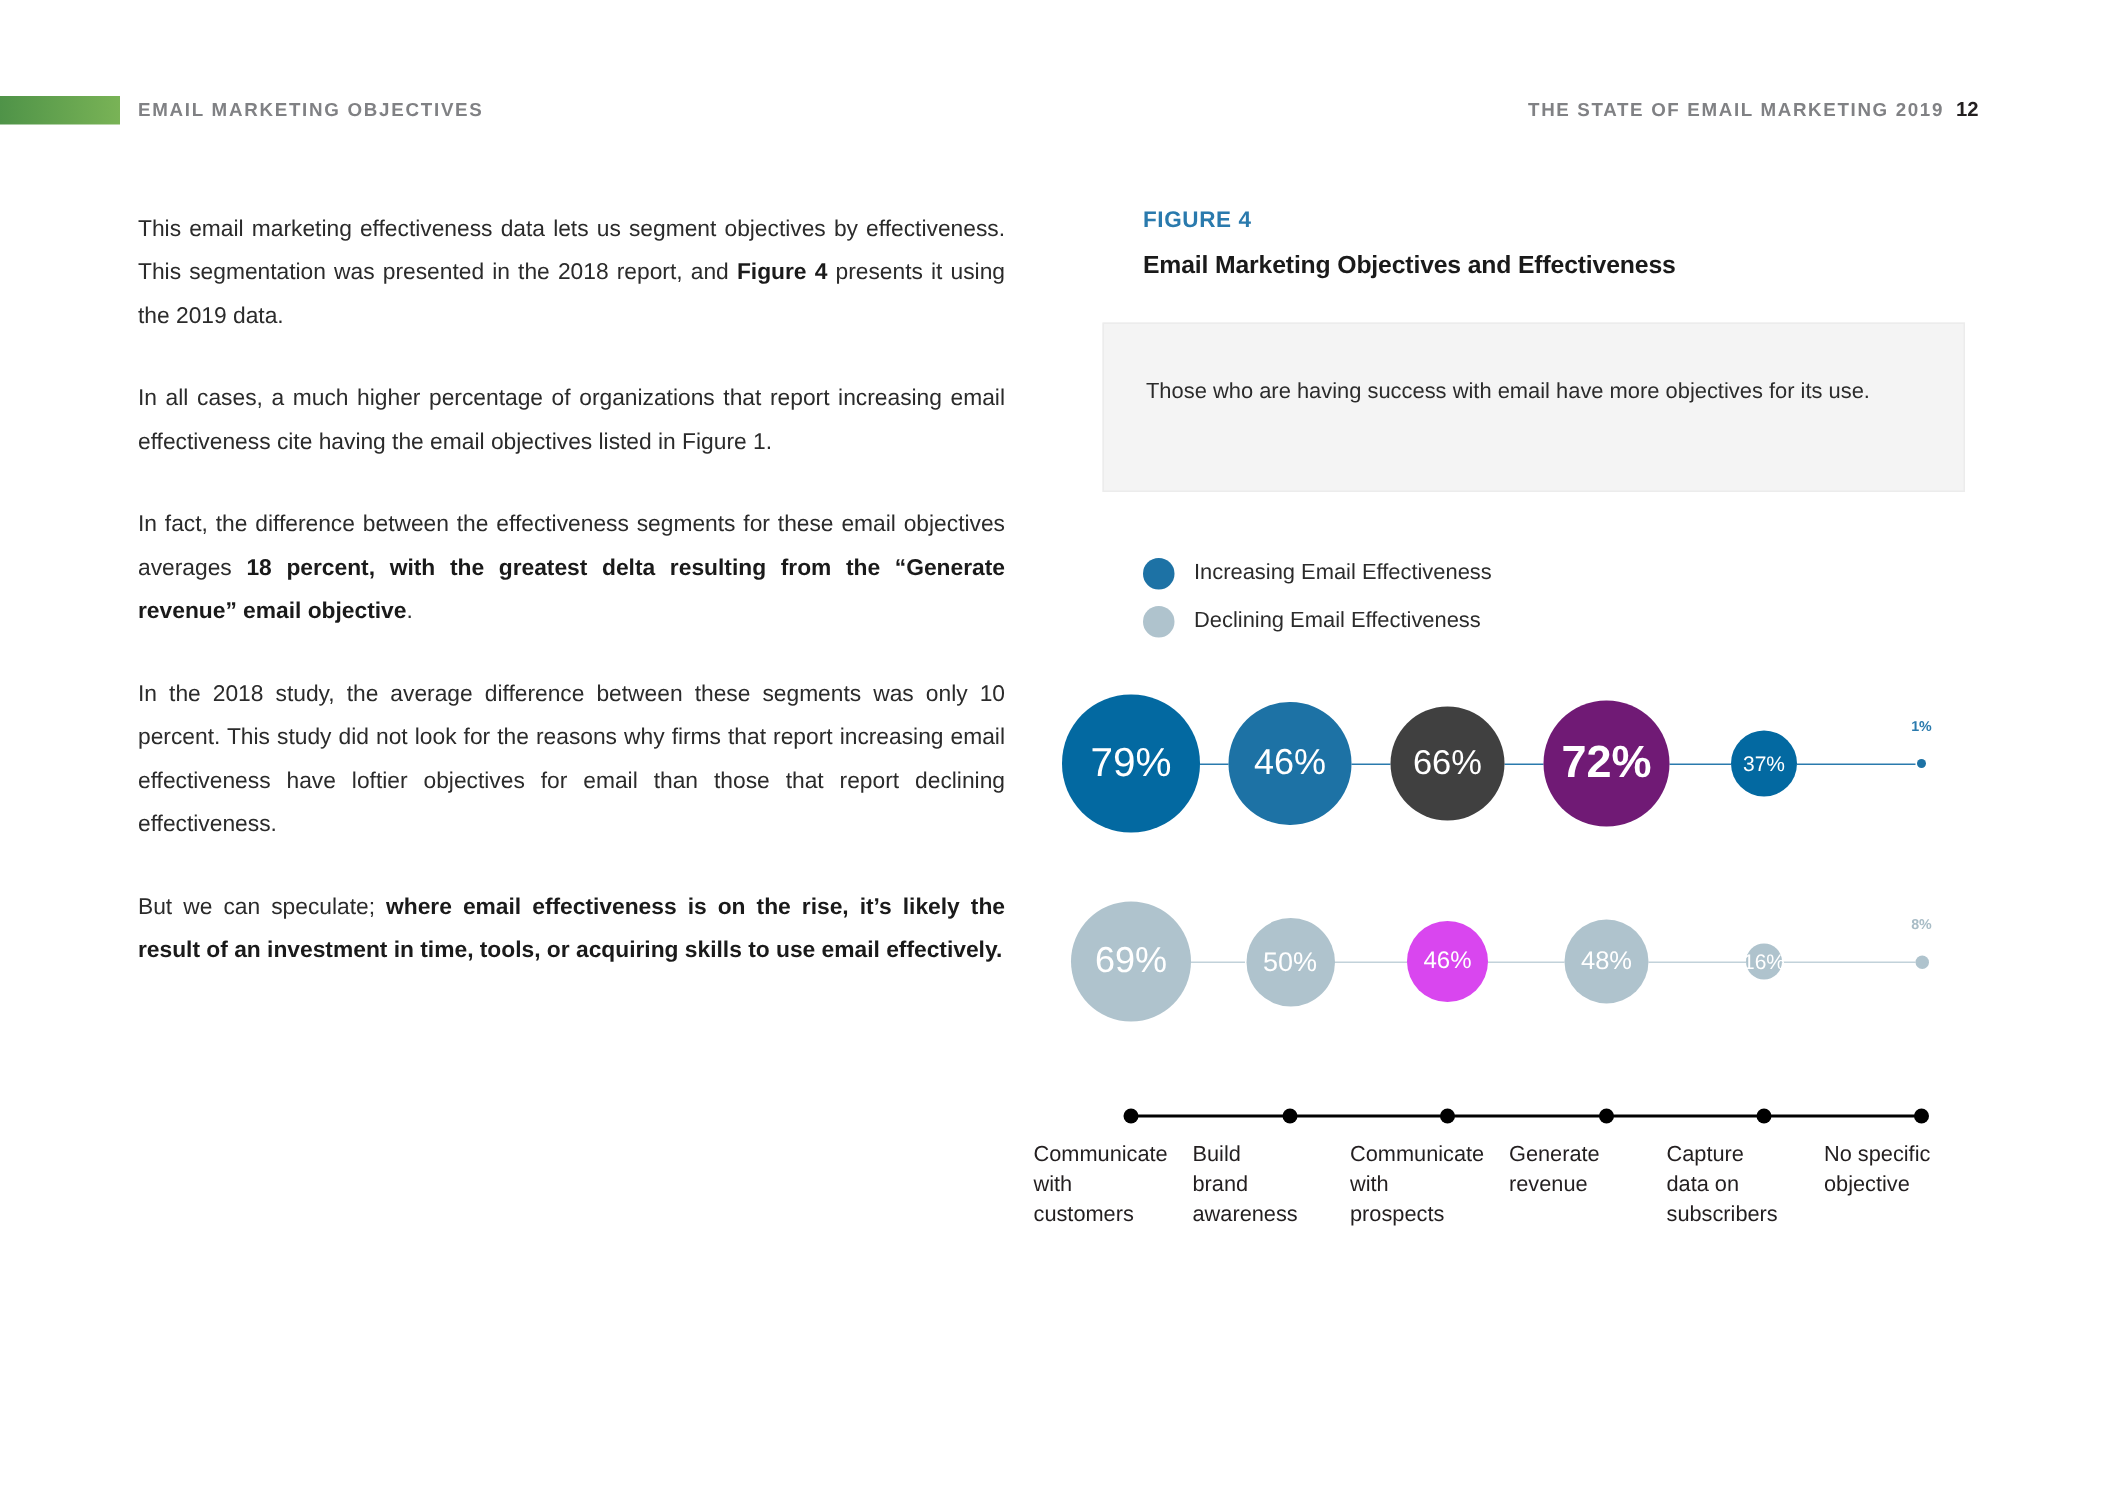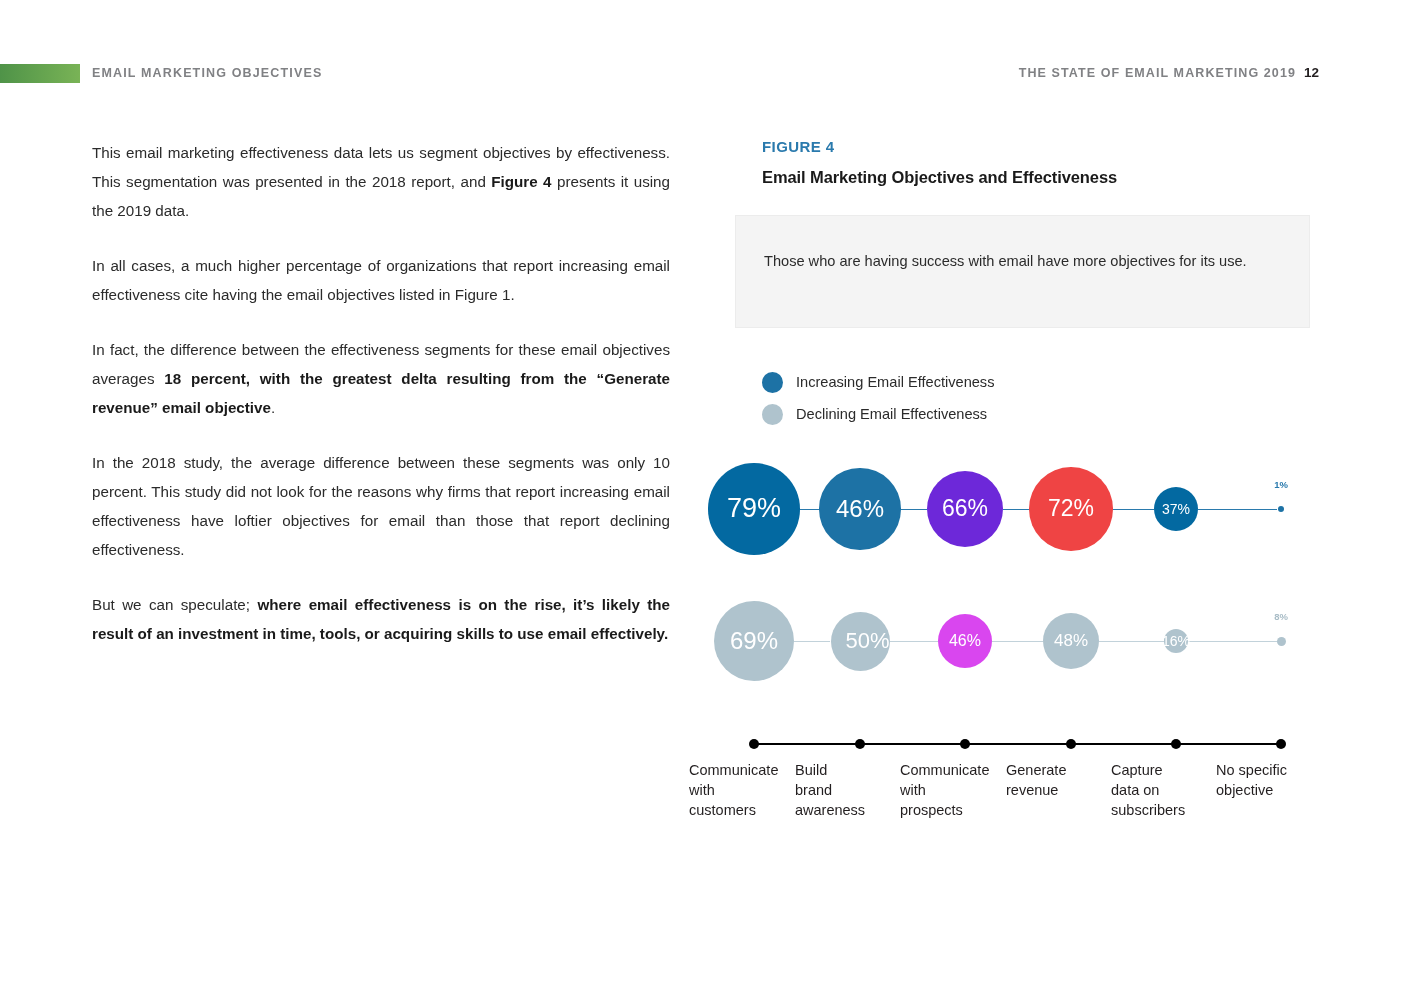--- a/index.html
+++ b/index.html
@@ -168,42 +168,42 @@
         <div class="conn-line" style="left: 200.7px; width: 25.84px;"></div>
         <div class="conn-line" style="left: 303.46px; width: 25.72px;"></div>
         <div class="conn-line" style="left: 412.82px; width: 40.96px;"></div>
         <div class="conn-line" style="left: 498.22px; width: 78.78px;"></div>
         <div class="bubble" style="width: 91.48px; height: 91.48px; left: 8.26px; top: 9.26px; font-size: 27px; background: #0369a1;">
           <span>79%</span>
         </div>
         <div class="bubble" style="width: 81.4px; height: 81.4px; left: 119.3px; top: 14.3px; font-size: 24px; background: rgb(29, 114, 165);">
           <span>46%</span>
         </div>
-        <div class="bubble" style="width: 76.92px; height: 76.92px; left: 226.54px; top: 16.54px; font-size: 23px; background: #6d28d9;">
+        <div class="bubble" style="width: 76.92px; height: 76.92px; left: 226.54px; top: 16.54px; font-size: 23px; background: #404040;">
           <span>66%</span>
         </div>
-        <div class="bubble" style="width: 83.64px; height: 83.64px; left: 329.18px; top: 13.18px; font-size: 23px; background: #ef4444;">
+        <div class="bubble" style="width: 83.64px; height: 83.64px; left: 329.18px; top: 13.18px; font-size: 30px; background: #701a75; font-weight: bold;">
           <span>72%</span>
         </div>
         <div class="bubble" style="width: 44.44px; height: 44.44px; left: 453.78px; top: 32.78px; font-size: 14px; background: #0369a1;">
           <span>37%</span>
         </div>
         <div class="tiny-dot" style="width: 6px; height: 6px; left: 578px; top: 52px; background: rgb(29, 114, 165);"></div>
         <div class="tiny-label" style="left: 561px; top: 25px; width: 40px;">1%</div>
       </div>
     <div class="bubble-row row-gray" id="row-gray">
         <div class="conn-line" style="left: 94.14px; width: 36.36px;"></div>
         <div class="conn-line" style="left: 189.5px; width: 48.24px;"></div>
         <div class="conn-line" style="left: 292.26px; width: 50.36px;"></div>
         <div class="conn-line" style="left: 399.38px; width: 64.48px;"></div>
         <div class="conn-line" style="left: 488.14px; width: 88.86px;"></div>
         <div class="bubble" style="width: 80.28px; height: 80.28px; left: 13.86px; top: 14.86px; font-size: 24px; background: rgb(175, 195, 205);">
           <span>69%</span>
         </div>
-        <div class="bubble" style="width: 59px; height: 59px; left: 130.5px; top: 25.5px; font-size: 22px; background: rgb(175, 195, 205); justify-content: flex-end;">
+        <div class="bubble" style="width: 59px; height: 59px; left: 130.5px; top: 25.5px; font-size: 18px; background: rgb(175, 195, 205);">
           <span>50%</span>
         </div>
         <div class="bubble" style="width: 54.52px; height: 54.52px; left: 237.74px; top: 27.74px; font-size: 16px; background: #d946ef;">
           <span>46%</span>
         </div>
         <div class="bubble" style="width: 56.76px; height: 56.76px; left: 342.62px; top: 26.62px; font-size: 17px; background: rgb(175, 195, 205);">
           <span>48%</span>
         </div>
         <div class="bubble" style="width: 24.28px; height: 24.28px; left: 463.86px; top: 42.86px; font-size: 14px; background: rgb(175, 195, 205);">
           <span>16%</span>

